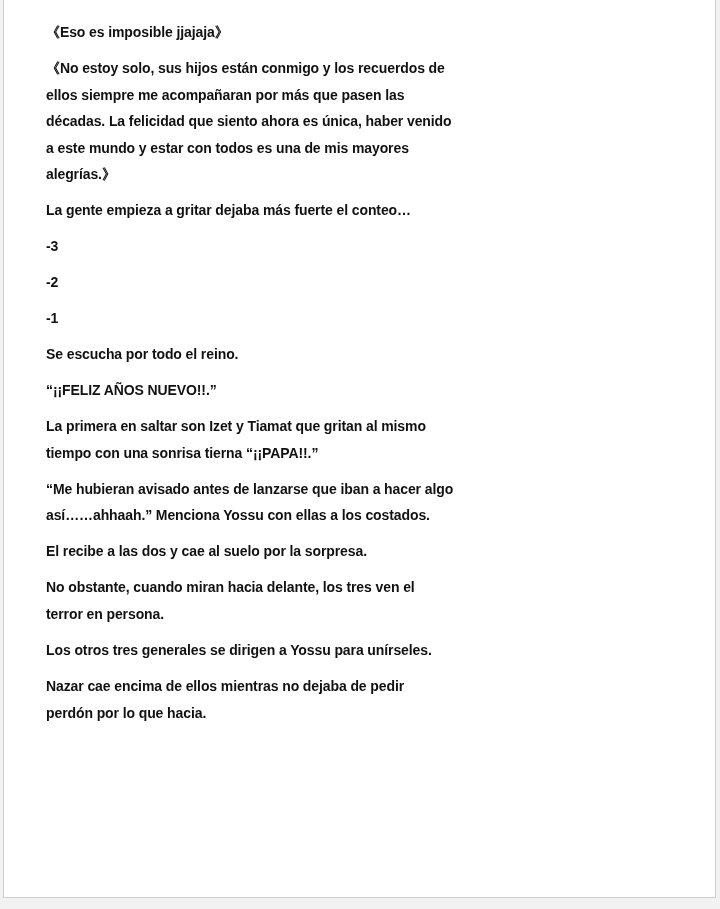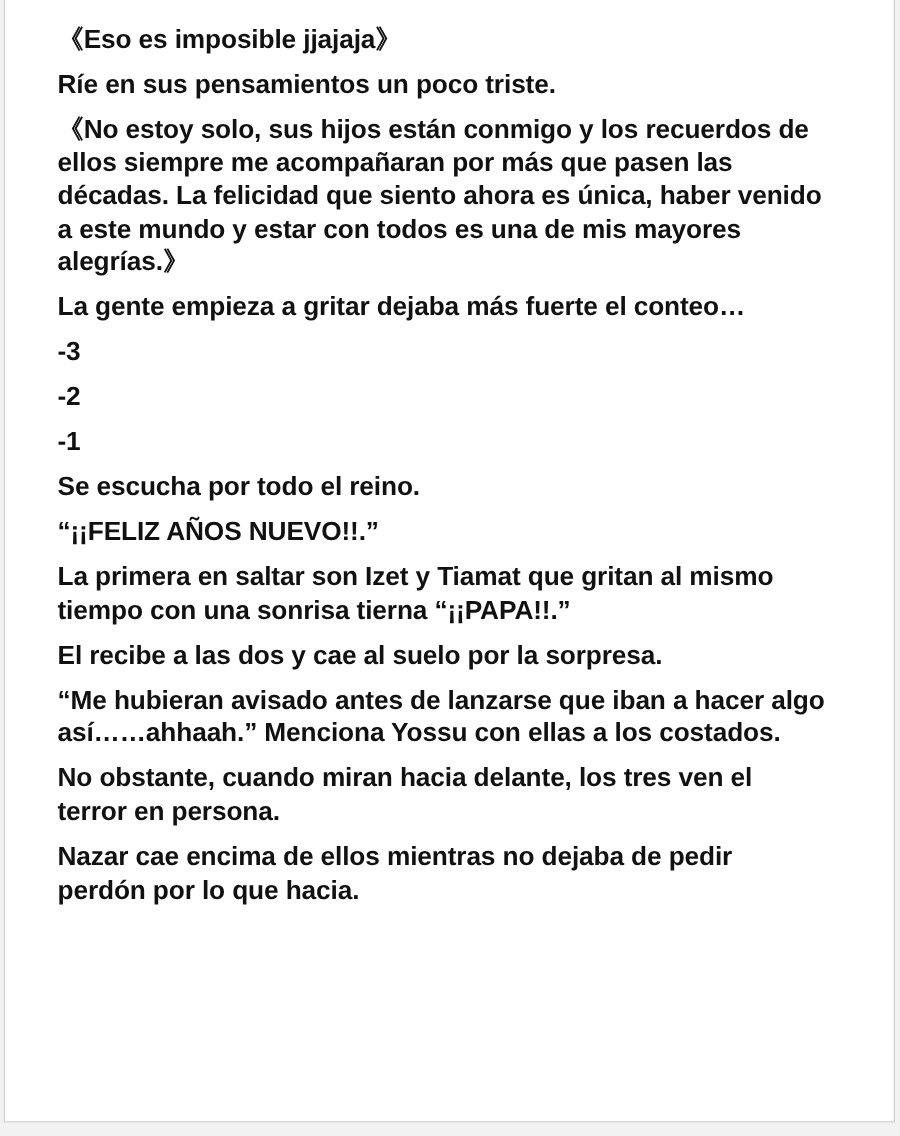--- a/index.html
+++ b/index.html
@@ -22,51 +22,51 @@
       border-bottom: 1px solid #cfcfcf;
       box-sizing: border-box;
     }
     .content {
       position: absolute;
       left: 42px;
       top: 19px;
       width: 640px;
       font-family: "Liberation Sans", sans-serif;
       font-weight: bold;
-      font-size: 21px;
+      font-size: 14px;
       line-height: 26.6px;
       color: #111111;
       letter-spacing: -0.1px;
     }
     .content p {
       margin: 0 0 9.4px 0;
       white-space: pre-line;
     }
   </style>
 </head>
 <body>
 
 <div class="page">
   <div class="content">
     <p>《Eso es imposible jjajaja》</p>
-    <p>Ríe en sus pensamientos un poco triste.</p>
     <p>《No estoy solo, sus hijos están conmigo y los recuerdos de
 ellos siempre me acompañaran por más que pasen las
 décadas. La felicidad que siento ahora es única, haber venido
 a este mundo y estar con todos es una de mis mayores
 alegrías.》</p>
     <p>La gente empieza a gritar dejaba más fuerte el conteo…</p>
     <p>-3</p>
     <p>-2</p>
     <p>-1</p>
     <p>Se escucha por todo el reino.</p>
     <p>“¡¡FELIZ AÑOS NUEVO!!.”</p>
     <p>La primera en saltar son Izet y Tiamat que gritan al mismo
 tiempo con una sonrisa tierna “¡¡PAPA!!.”</p>
-    <p>El recibe a las dos y cae al suelo por la sorpresa.</p>
     <p>“Me hubieran avisado antes de lanzarse que iban a hacer algo
 así……ahhaah.” Menciona Yossu con ellas a los costados.</p>
+    <p>El recibe a las dos y cae al suelo por la sorpresa.</p>
     <p>No obstante, cuando miran hacia delante, los tres ven el
 terror en persona.</p>
+    <p>Los otros tres generales se dirigen a Yossu para unírseles.</p>
     <p>Nazar cae encima de ellos mientras no dejaba de pedir
 perdón por lo que hacia.</p>
   </div>
 </div>
 
 </body></html>

